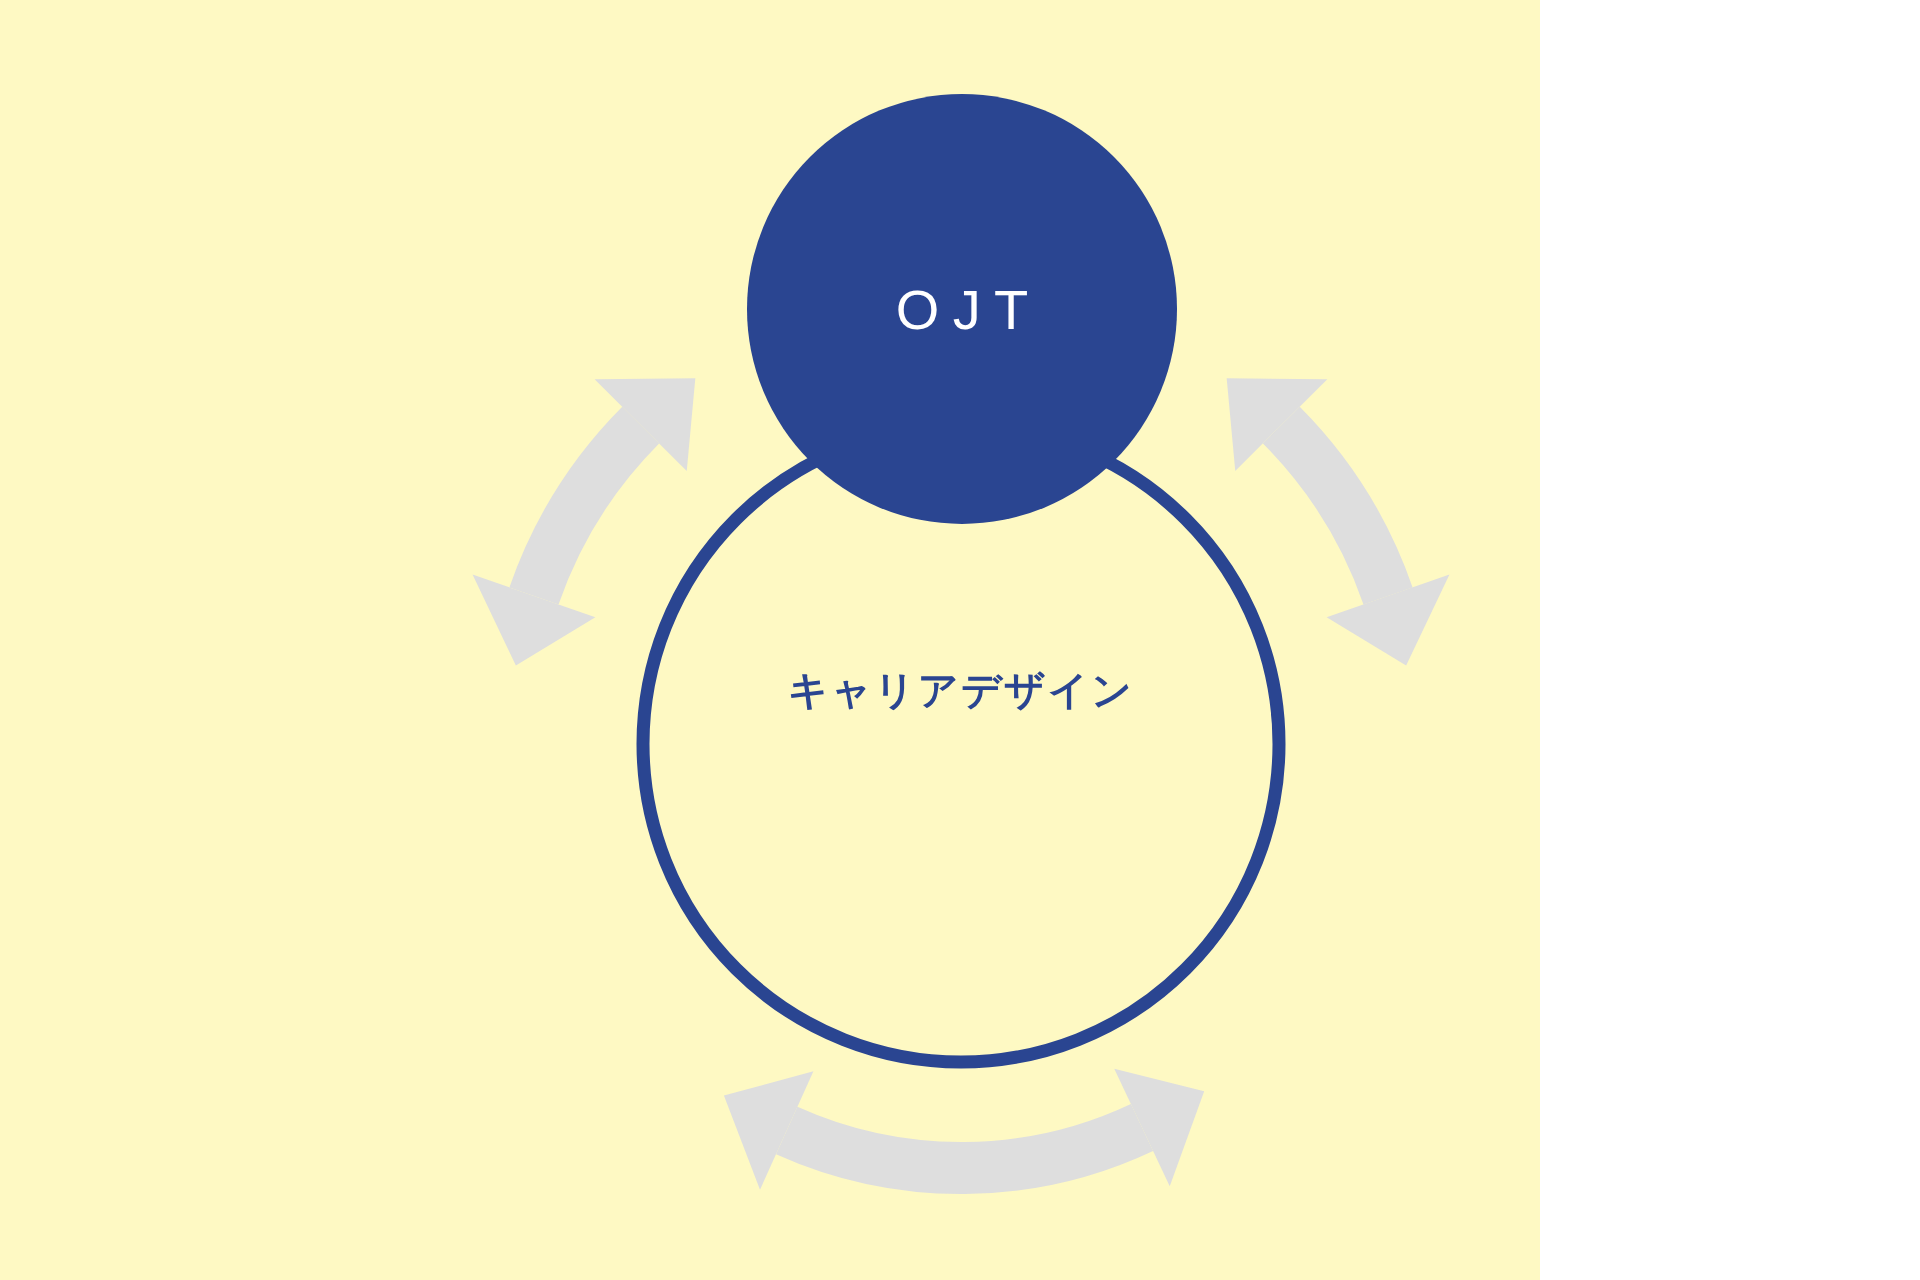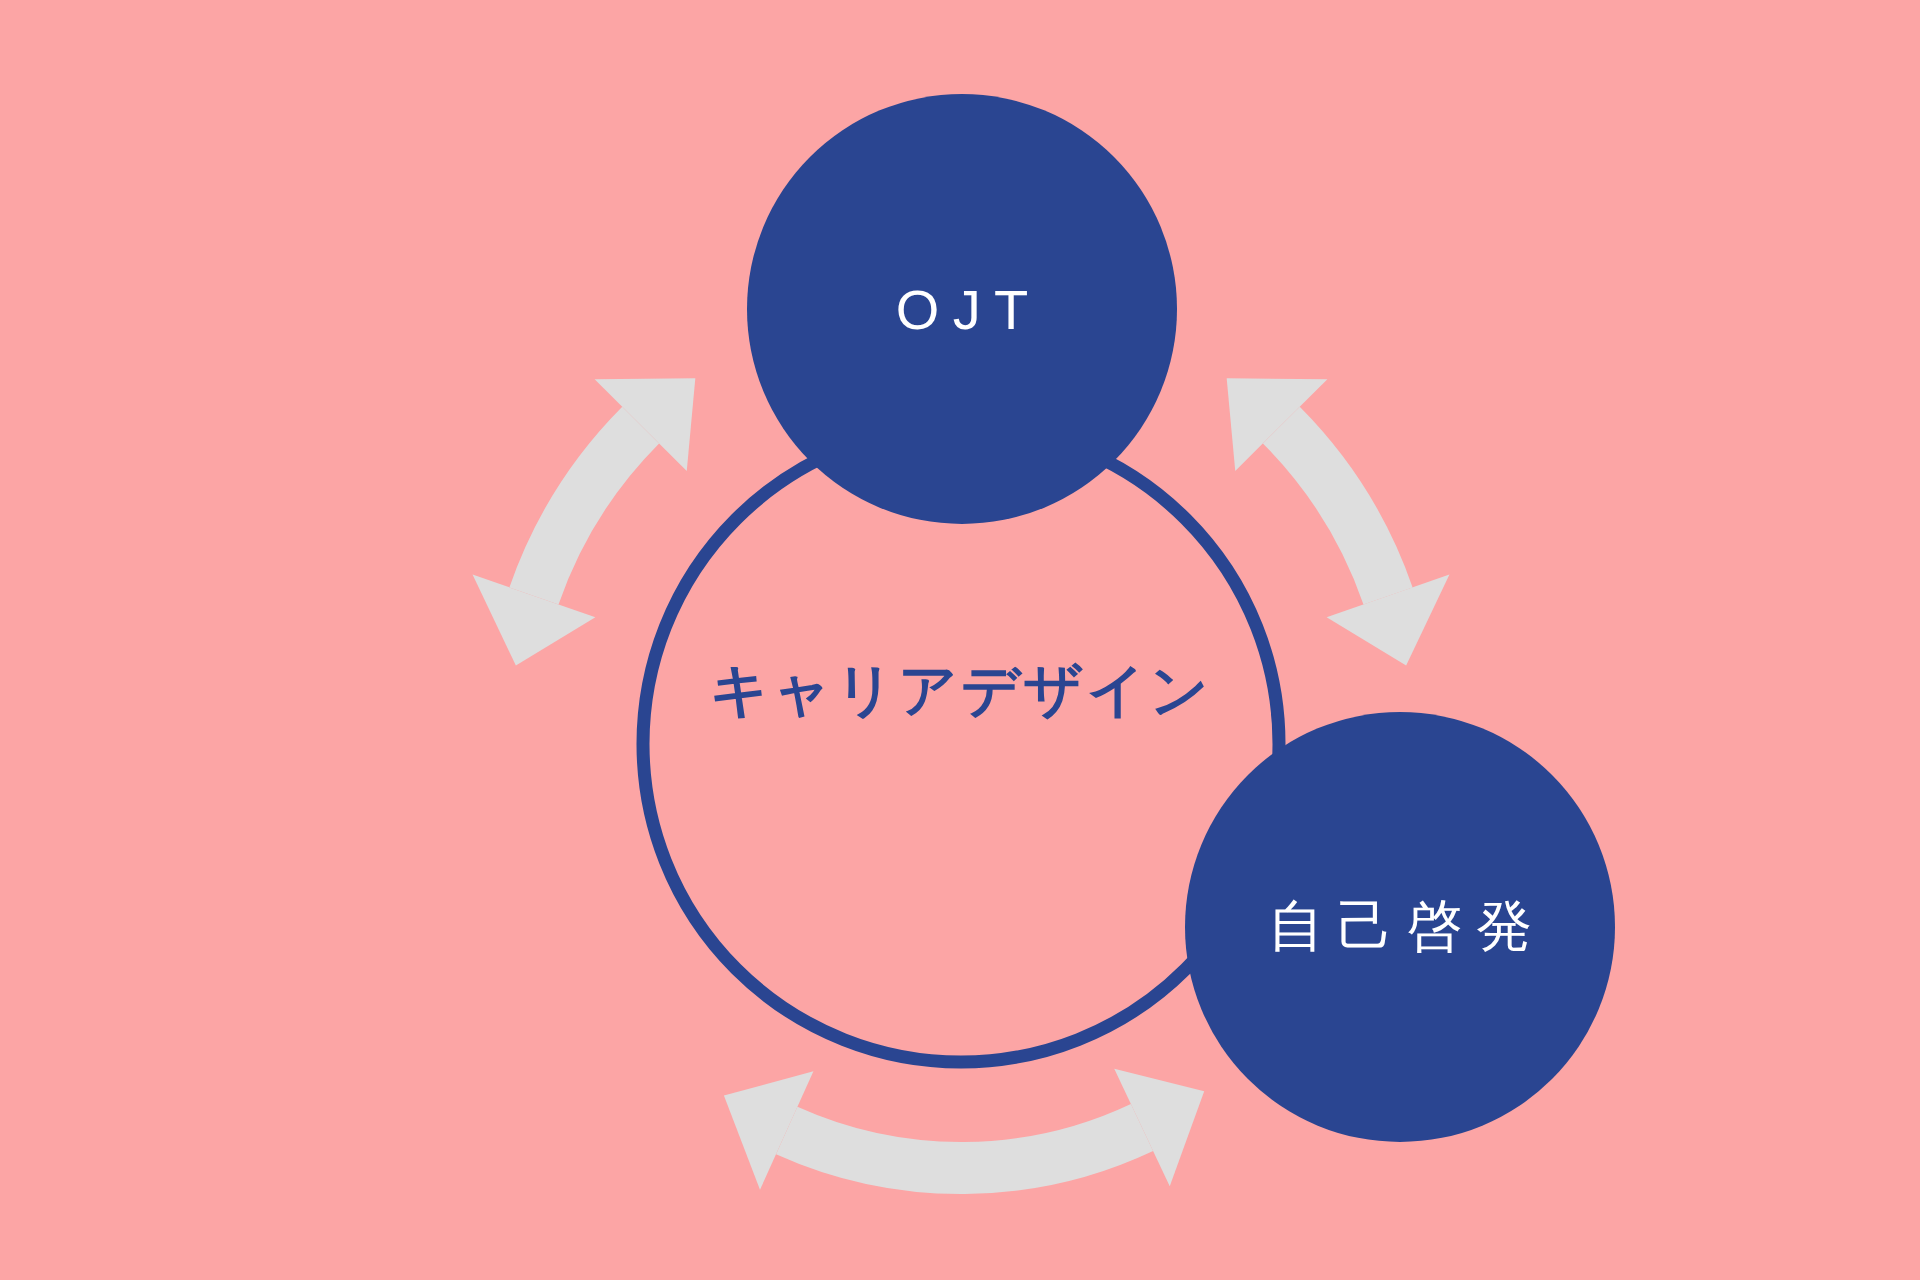--- a/index.html
+++ b/index.html
@@ -1,35 +1,35 @@
 <!DOCTYPE html>
 <html><head>
 <meta charset="utf-8">
 <style>
   html,body{margin:0;padding:0;background:#fff;}
   .canvas{
-    position:relative;width:1920px;height:1280px;background:#fca5a5;overflow:hidden;
+    position:relative;width:1540px;height:1280px;background:#fef9c3;overflow:hidden;
     font-family:"Liberation Sans", sans-serif;
   }
   .bg-svg{position:absolute;left:0;top:0;width:1920px;height:1280px;}
   .node{
     position:absolute;border-radius:50%;
     display:flex;align-items:center;justify-content:center;
     width:430px;height:430px;
   }
   .node-top{left:747px;top:94px;}
   .node-left{left:306px;top:712px;}
   .node-right{left:1185px;top:712px;}
   .node-label{
     color:#fff;font-size:56px;font-weight:400;
     letter-spacing:0.24em;padding-left:0.24em;white-space:nowrap;
   }
   .center-text{
     position:absolute;left:611px;top:646px;width:700px;
-    text-align:center;font-weight:700;font-size:58px;line-height:88px;
+    text-align:center;font-weight:700;font-size:40px;line-height:88px;
     letter-spacing:0.06em;white-space:nowrap;
   }
 </style>
 </head>
 <body>
 
 <div class="canvas">
 
   <svg class="bg-svg" viewBox="0 0 1920 1280">
 
@@ -50,21 +50,18 @@
         <path d="M 1204.1964090128436 1091.3204667785326 L 1169.7505605665567 1186.2038030853516 L 1114.2545015202327 1068.6445098315771 Z" fill="#dedede"></path>
         <path d="M 723.9022089284034 1095.5119307633377 L 759.9987536544817 1189.7796529312977 L 813.434667815867 1071.269724749153 Z" fill="#dedede"></path>
       </g>
   </svg>
 
   <div class="node node-top" id="node-ojt" style="background: rgb(42, 69, 145);">
     <span class="node-label" style="color: rgb(255, 255, 255);">OJT</span>
   </div>
 
 
-  <div class="node node-right" id="node-selfdev" style="background: rgb(42, 69, 145);">
-    <span class="node-label" style="color: rgb(255, 255, 255);">自己啓発</span>
-  </div>
 
   <div class="center-text" id="center-title" style="color: rgb(42, 69, 145);">
     <div>キャリアデザイン</div>
   </div>
 
 </div>
 
 </body></html>

